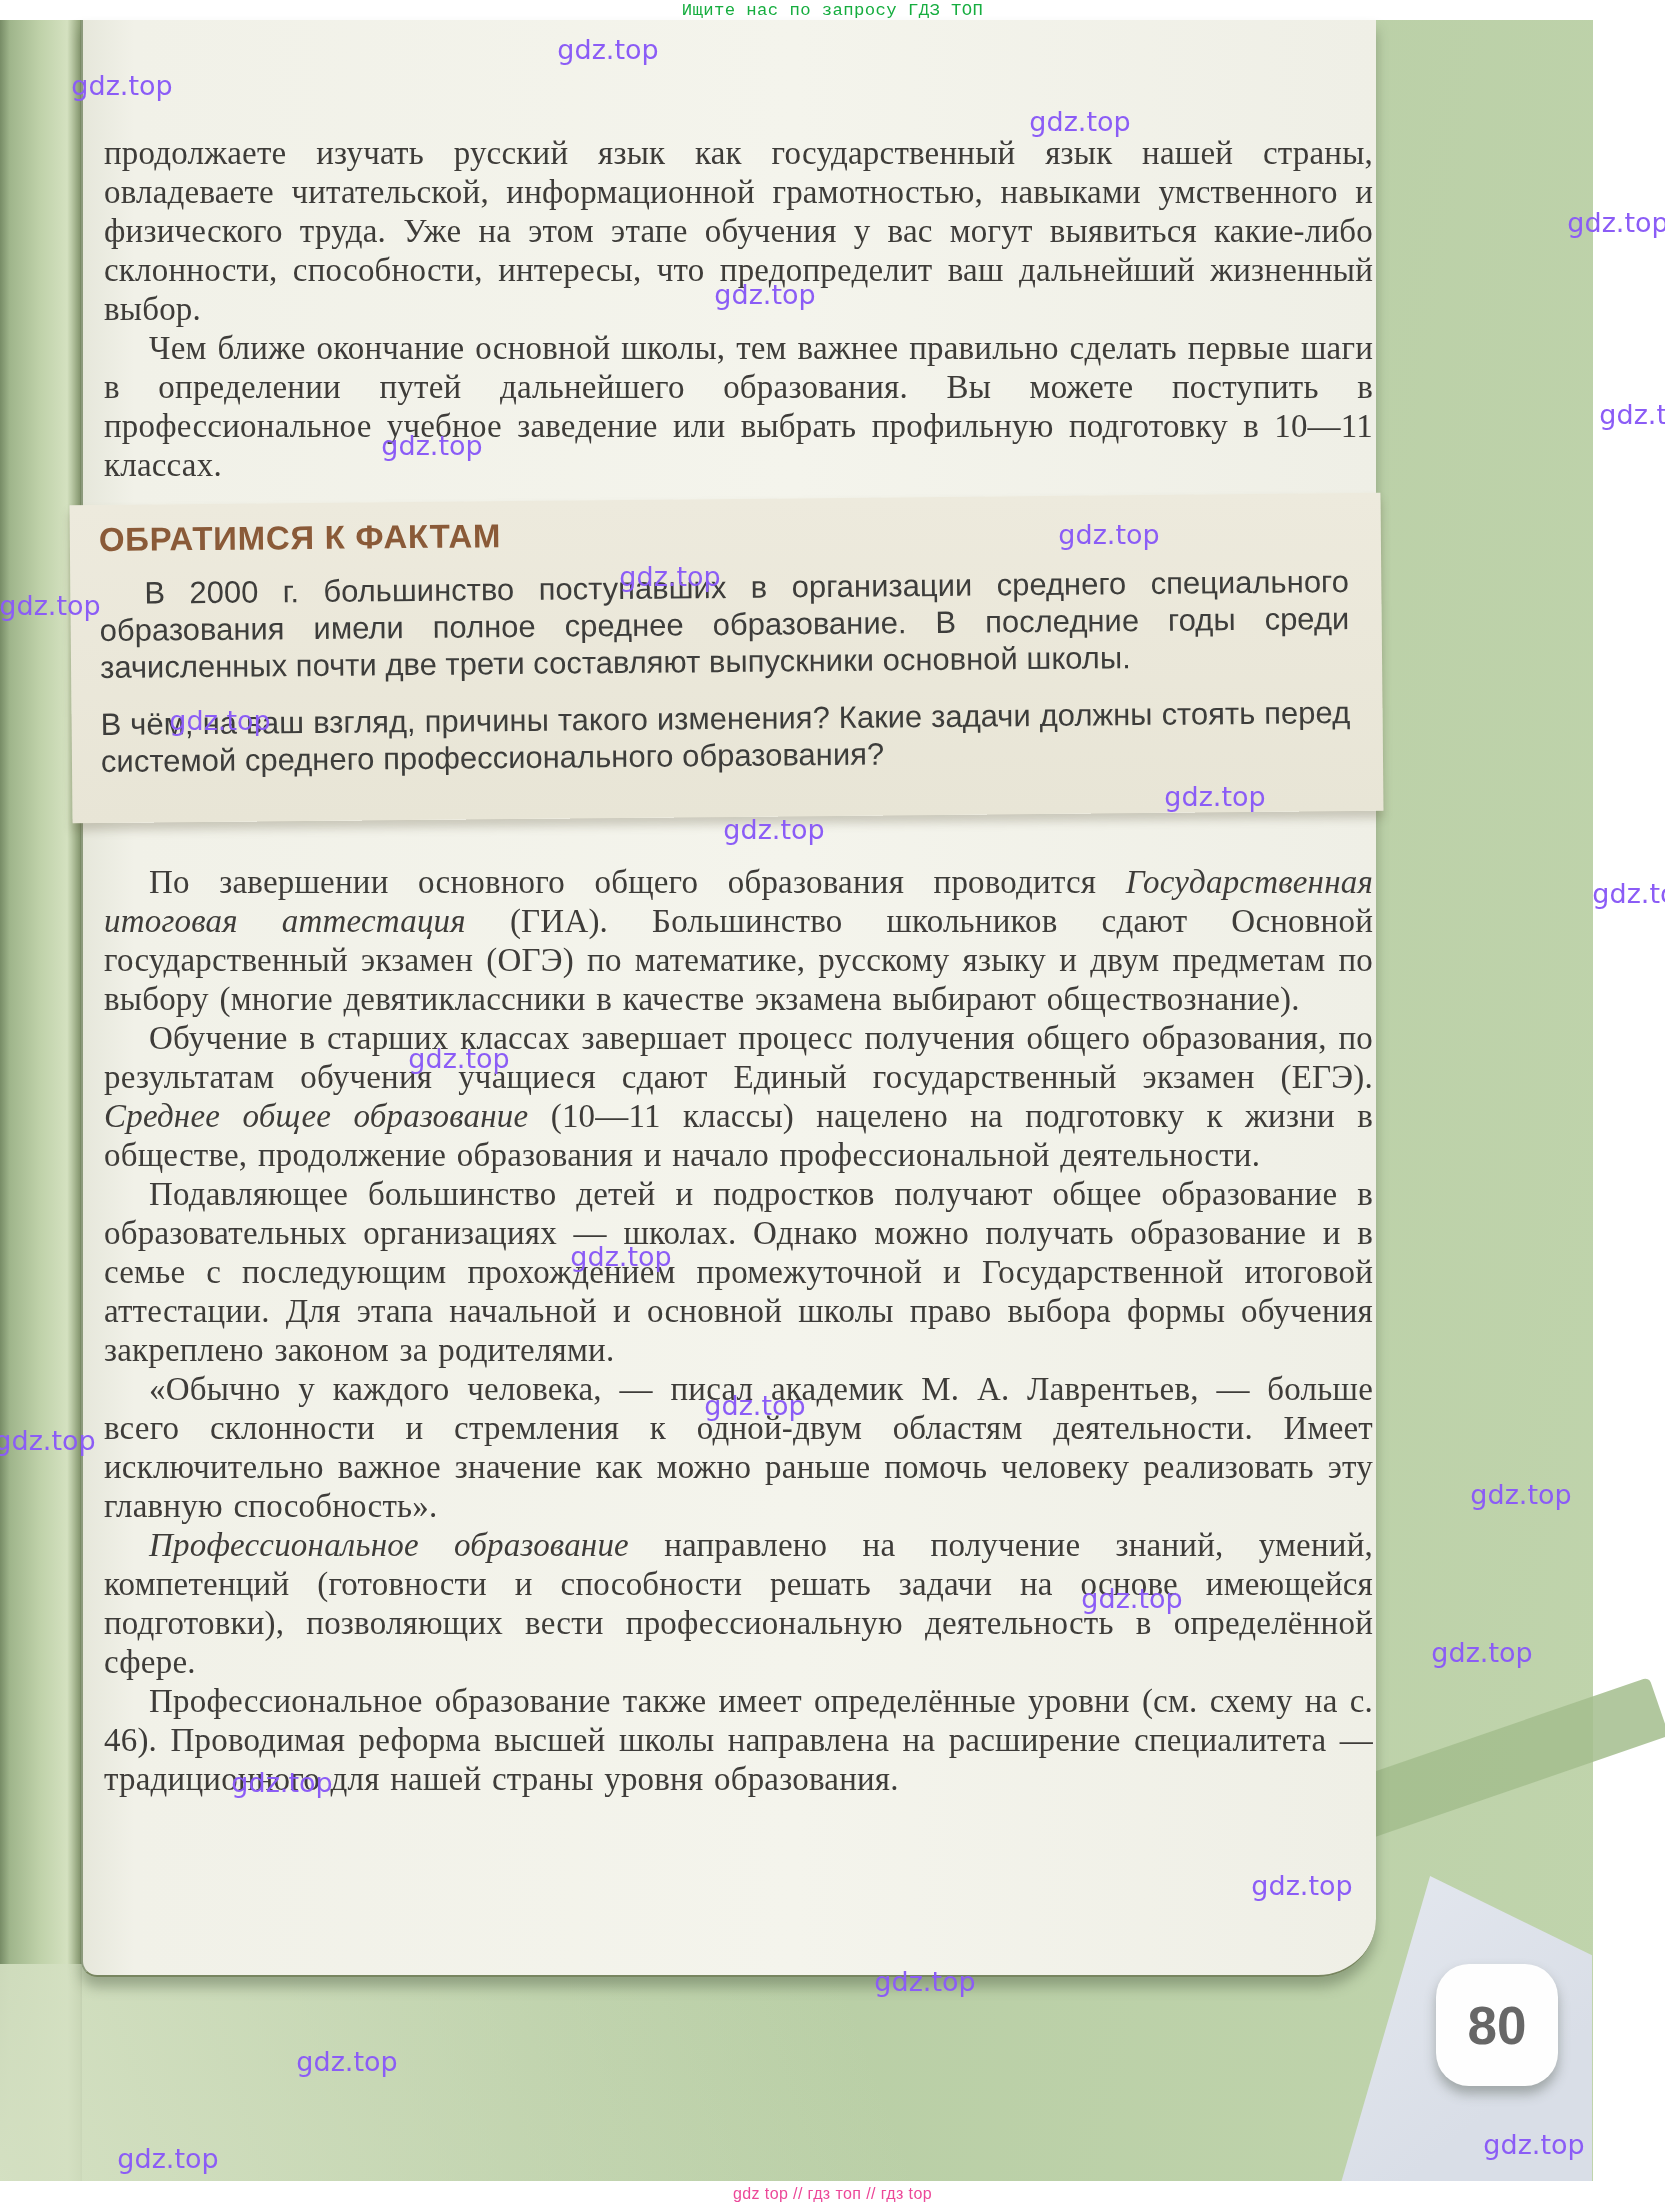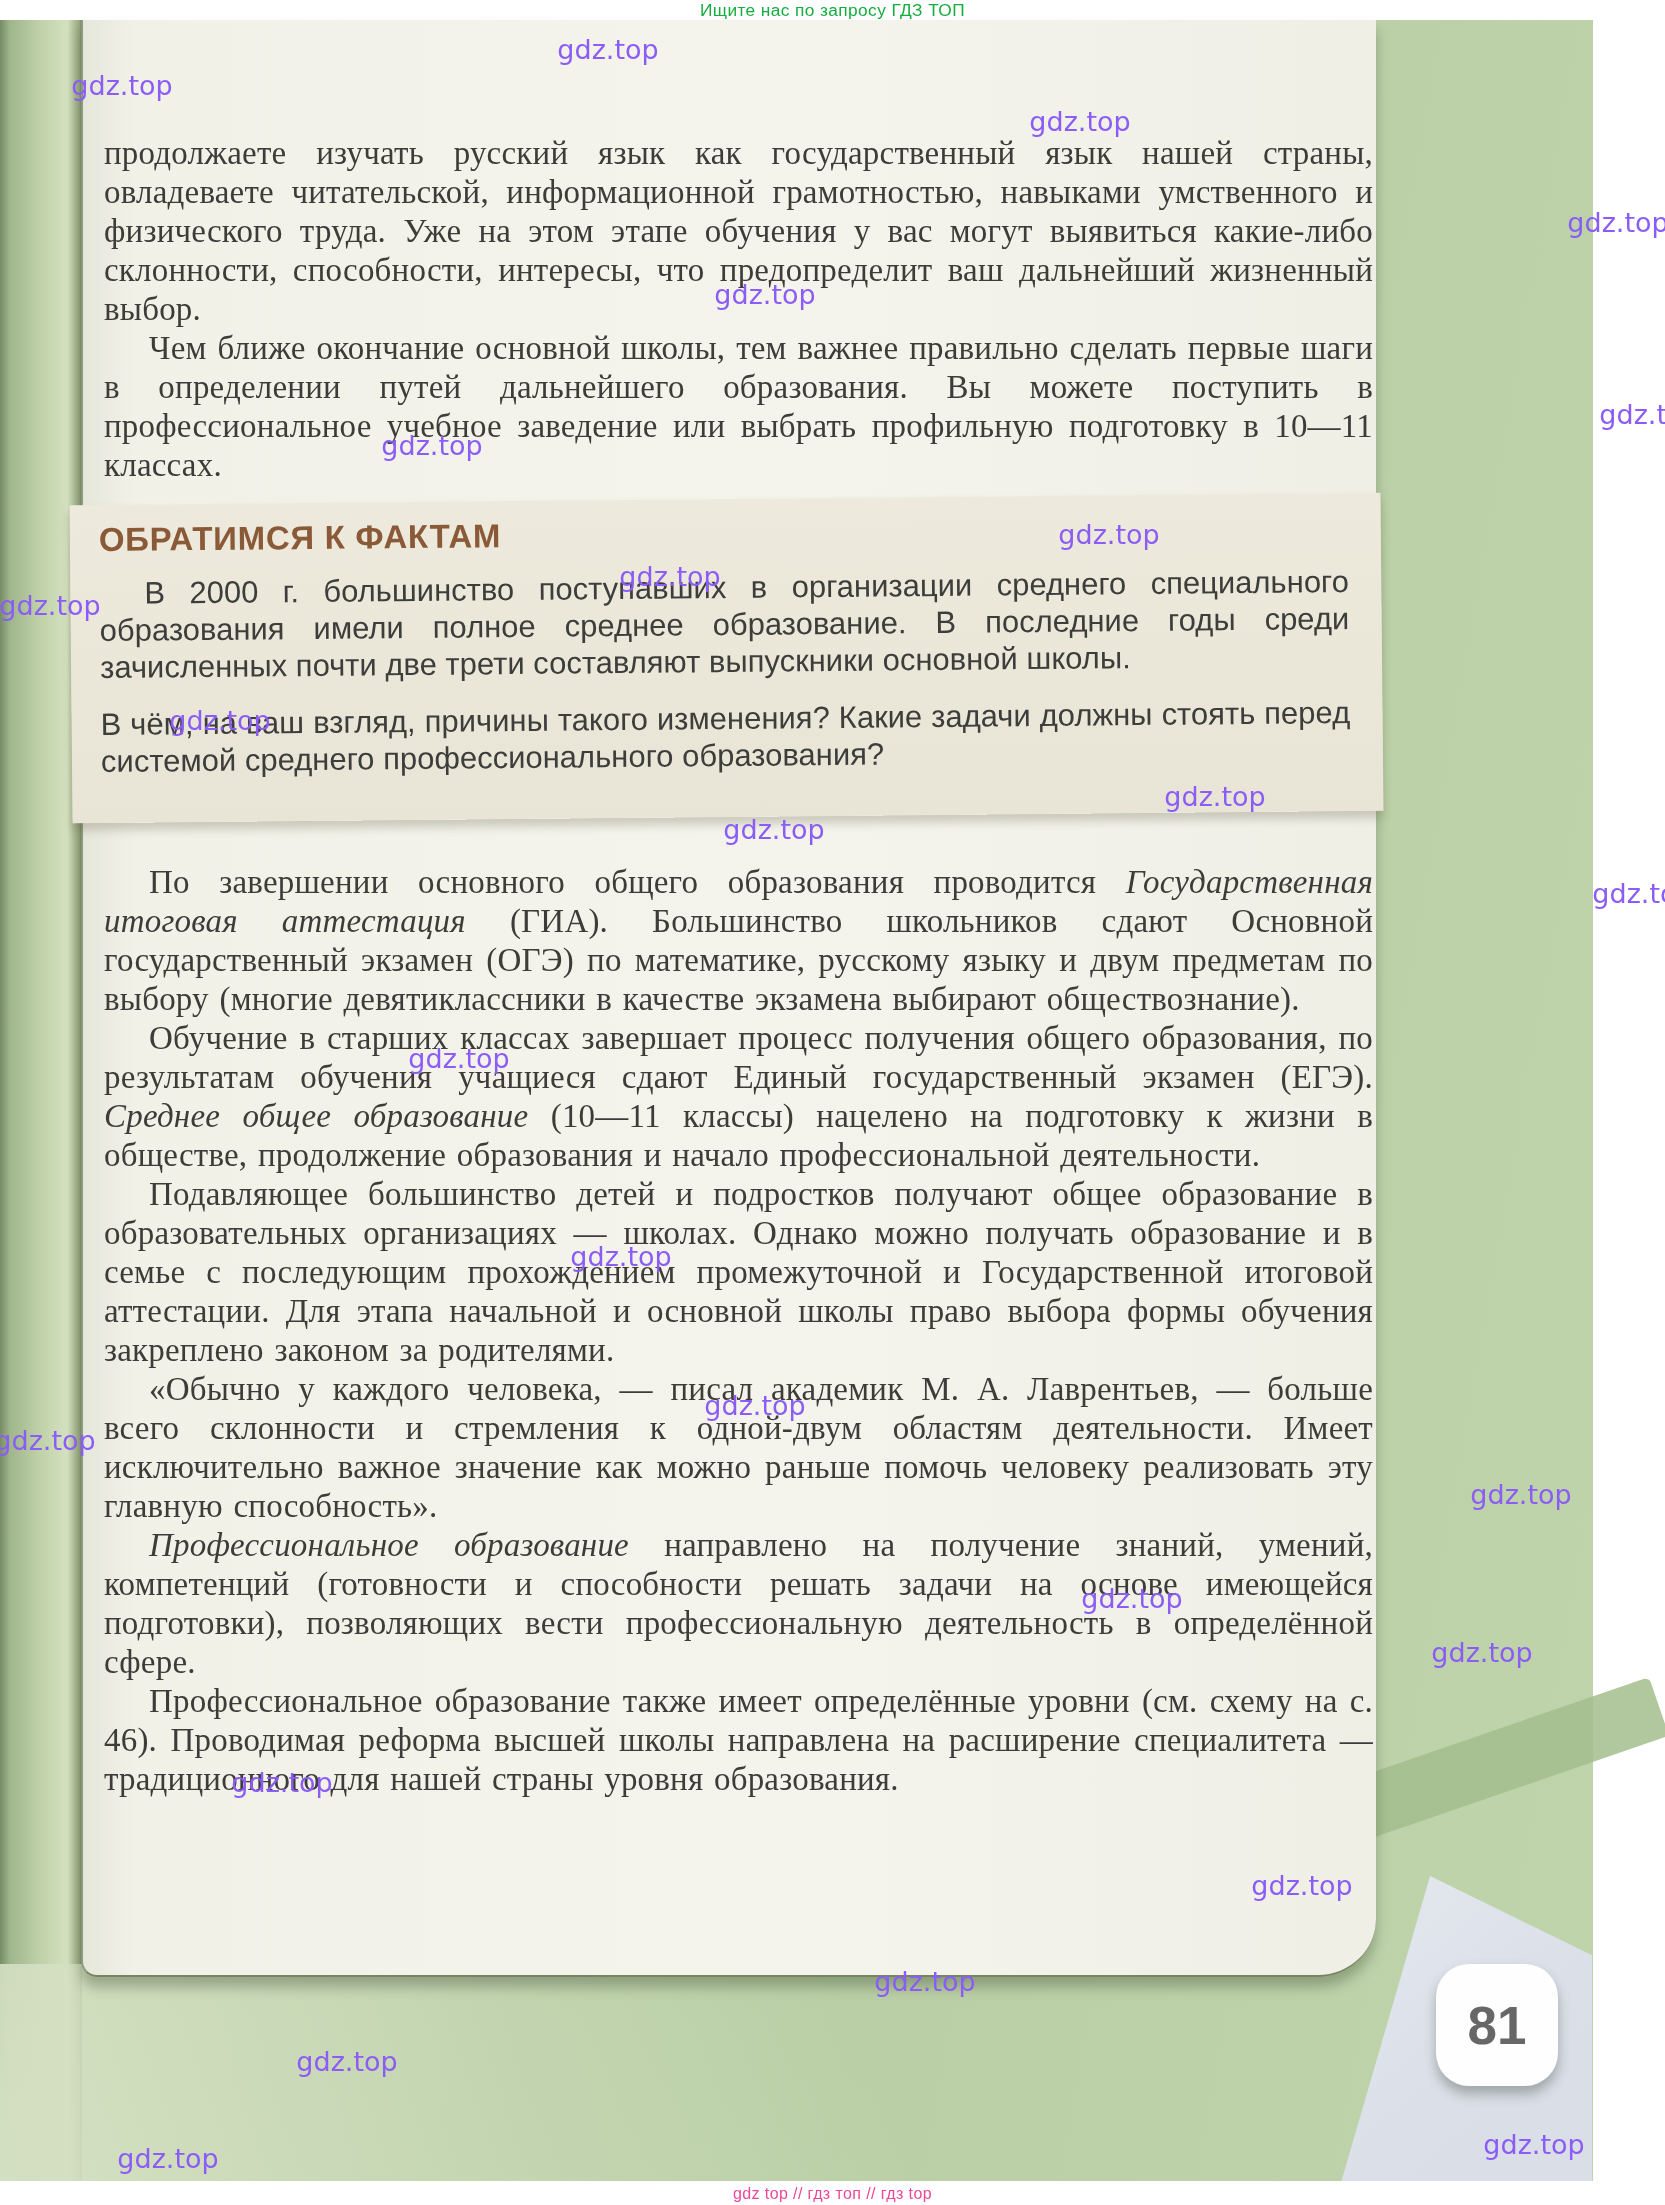--- a/index.html
+++ b/index.html
@@ -9,21 +9,21 @@
     background:#ffffff;
     overflow:hidden;
     font-family:"Liberation Serif","DejaVu Serif",serif;
   }
   
   .promo-strip{
     position:absolute;left:0;top:0;width:1665px;height:20px;
     background:#ffffff;display:flex;align-items:center;justify-content:center;
   }
   .promo-text{
-    font-family:Liberation Sans, sans-serif;
+    font-family:Liberation Mono, monospace;
     font-size:17.3px;color:#16ad3f;letter-spacing:0.4px;
   }
   
   .backdrop{
     position:absolute;left:0;top:20px;width:1593px;height:2161px;
     background:linear-gradient(100deg,#bdd2aa 0%,#b7cda4 45%,#c0d4ac 100%);
   }
   .gutter{
     position:absolute;left:0;top:0;width:82px;height:100%;
     background:linear-gradient(90deg,#778c66 0%,#9fb58b 12%,#c0d2aa 50%,#d4e1c0 82%,#97a87f 97%,#6d7d5c 100%);
@@ -122,21 +122,21 @@
   <span class="promo-text">Ищите нас по запросу ГДЗ ТОП</span>
 </div>
 
 <div class="backdrop">
   <div class="gutter"></div>
   <div class="right-glow"></div>
   <div class="dark-band"></div>
   <div class="bottom-wedge"></div>
   <div class="corner-sheet"></div>
   <div class="page-badge">
-    <span>81</span>
+    <span>80</span>
   </div>
 </div>
 
 <div class="paper">
   <div class="text-col">
     <div id="before-box">
         <p class="body-para"><span>продолжаете изучать русский язык как государственный язык нашей страны, овладеваете читательской, информационной грамотностью, навыками умственного и физического труда. Уже на этом этапе обучения у вас могут выявиться какие-либо склонности, способности, интересы, что предопределит ваш дальнейший жизненный выбор.</span></p>
         <p class="body-para indent"><span>Чем ближе окончание основной школы, тем важнее правильно сделать первые шаги в определении путей дальнейшего образования. Вы можете поступить в профессиональное учебное заведение или выбрать профильную подготовку в 10—11 классах.</span></p>
       </div>
 

